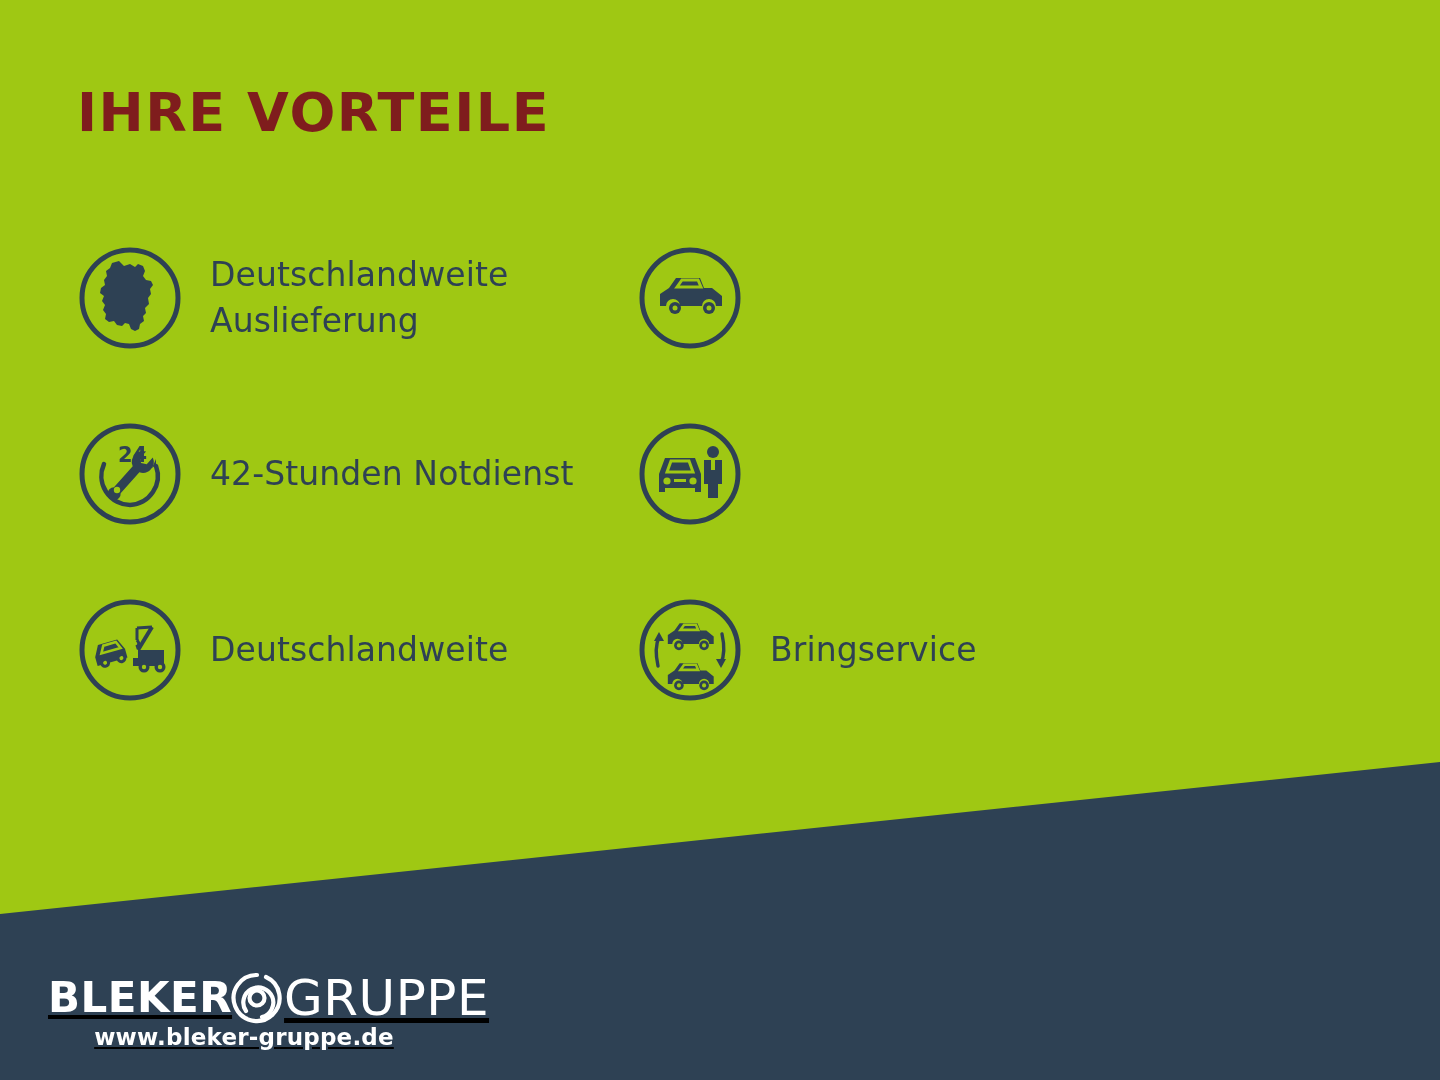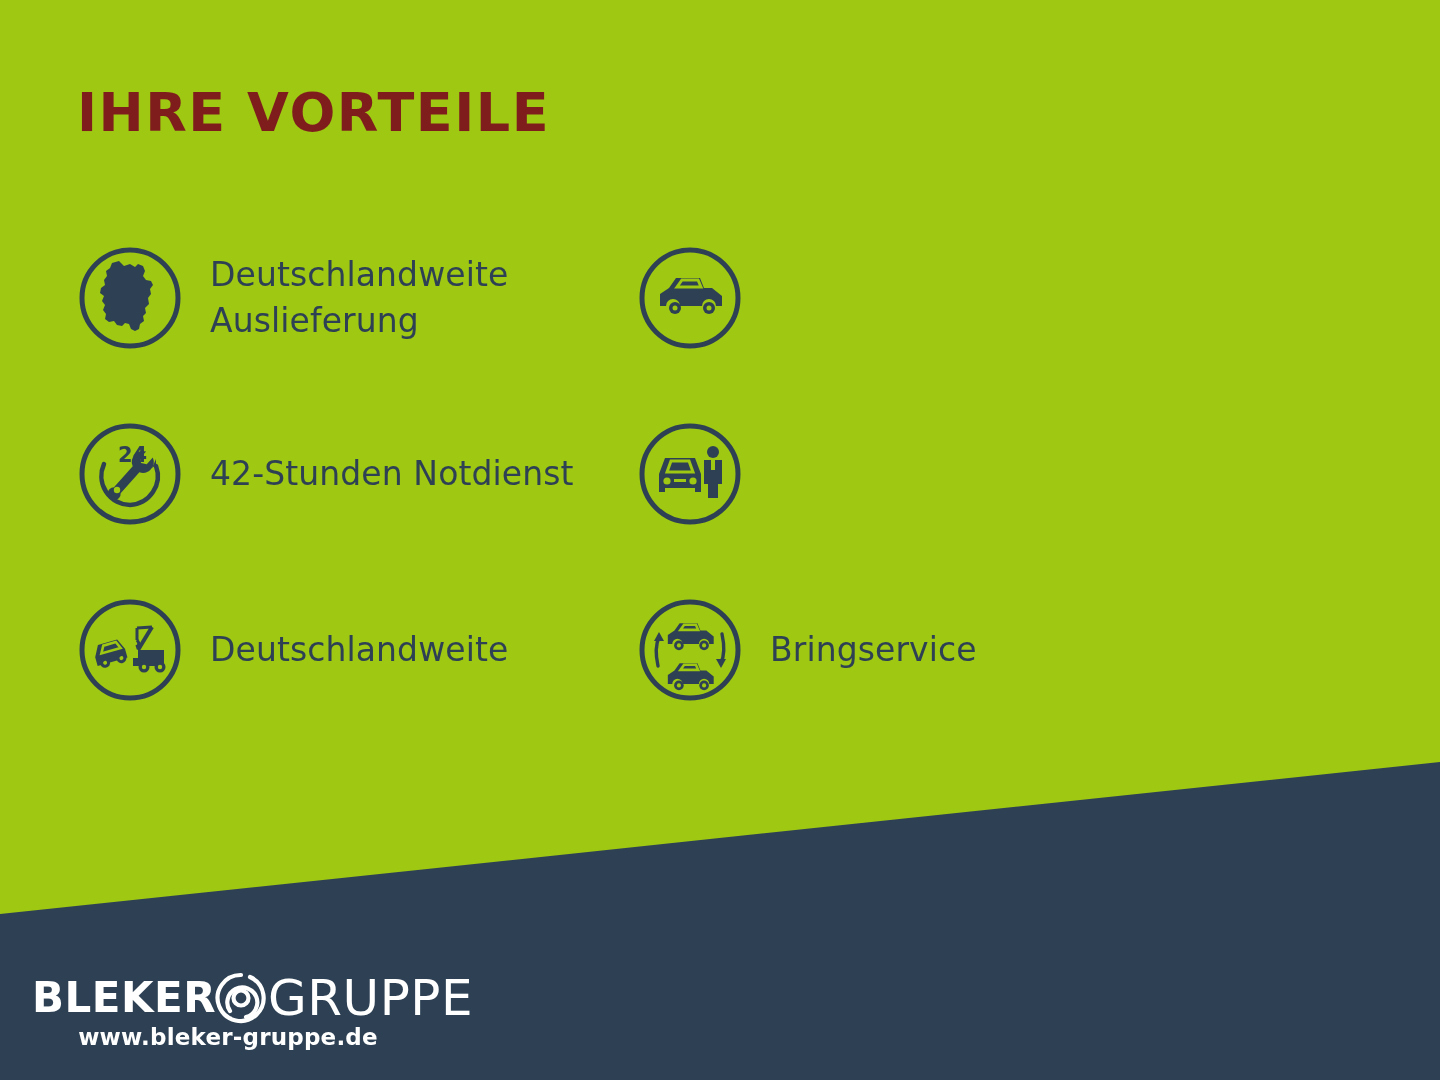--- a/index.html
+++ b/index.html
@@ -77,23 +77,24 @@
     font-weight: 400;
     font-size: 33px;
     line-height: 1.38;
     color: #2e4154;
     letter-spacing: 0.1px;
     max-width: 430px;
   }
   
   .logo-block {
     position: absolute;
-    left: 32px;
+    left: 48px;
     top: 972px;
     width: 420px;
+    text-decoration: underline;
   }
   .logo-wordmark {
     display: flex;
     align-items: center;
     height: 52px;
   }
   .logo-bleker {
     font-family: "DejaVu Sans", sans-serif;
     font-weight: 700;
     font-size: 42px;

